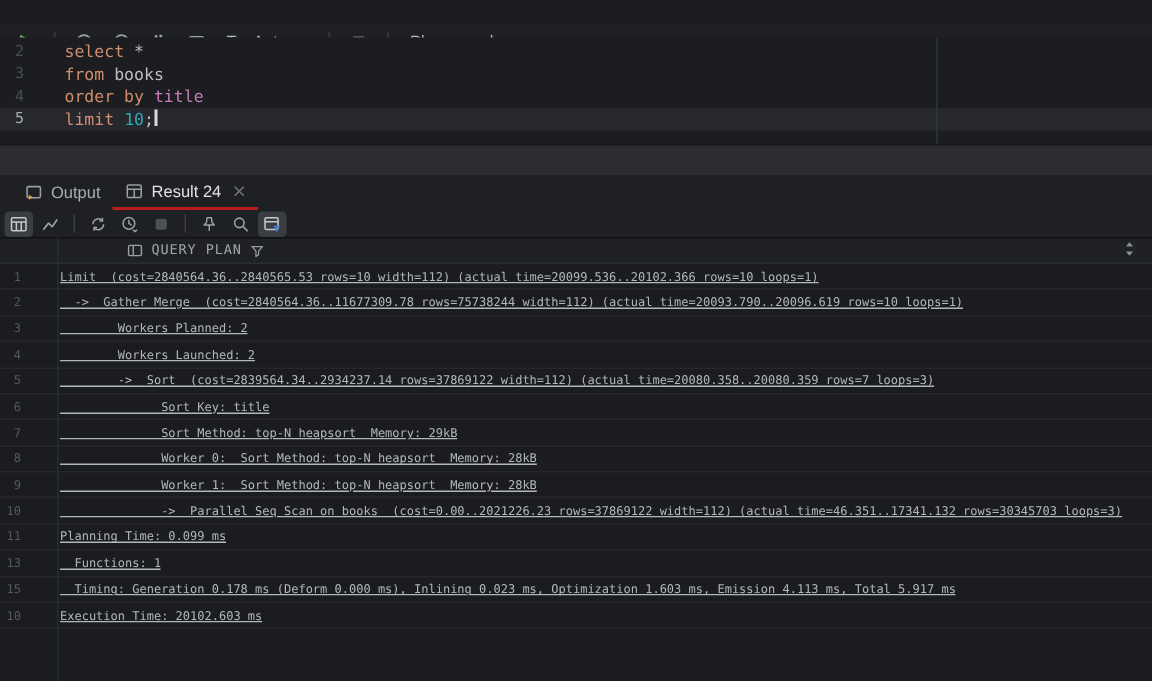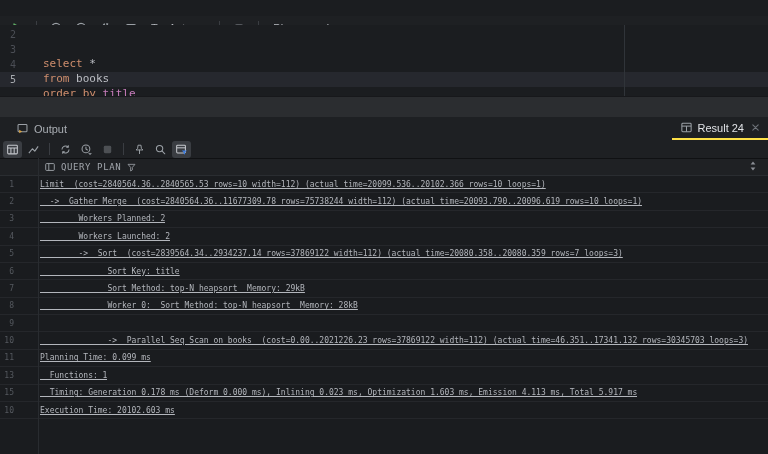--- a/index.html
+++ b/index.html
@@ -20,44 +20,44 @@
   .tb-sep{width:1px;height:14px;background:#3a3d42;margin:0 5px;flex:none;}
   .tb-select{display:flex;align-items:center;gap:4px;padding:0 6px;height:20px;
     background:transparent;border:none;color:#b7bac0;font-size:11px;border-radius:4px;font-family:"Liberation Sans",sans-serif;}
   
   .editor{left:0;top:25px;width:768px;height:71px;background:#1b1d20;
     font-family:"DejaVu Sans Mono",monospace;font-size:11px;padding-top:2px;box-sizing:border-box;}
   .ed-line{height:15px;line-height:15px;display:flex;white-space:pre;}
   .ed-line.current{background:#26282e;}
   .ed-num{width:16px;flex:none;text-align:right;color:#4b4e55;font-size:10px;}
   .ed-line.current .ed-num{color:#a7aaaf;}
-  .ed-code{padding-left:27px;margin-top:29px;}
+  .ed-code{padding-left:27px;}
   .tok-kw{color:var(--sql-keyword);}
   .tok-pl{color:var(--sql-identifier);}
   .tok-col{color:var(--sql-field);}
   .tok-num{color:var(--sql-number);}
   .caret{display:inline-block;width:2px;height:11px;background:#d7d9dd;vertical-align:-1px;}
   .margin-guide{left:624px;top:25px;width:1px;height:71px;background:#303439;}
   
   .band{left:0;top:96px;width:768px;height:21px;background:#2b2d30;border-top:1px solid #17181b;box-sizing:border-box;}
   
-  .tabs-row{left:0;top:117px;width:768px;height:23px;background:#1e2023;display:flex;align-items:stretch;padding-left:8px;box-sizing:border-box;justify-content:space-between;}
+  .tabs-row{left:0;top:117px;width:768px;height:23px;background:#1e2023;display:flex;align-items:stretch;padding-left:8px;box-sizing:border-box;}
   .tab{display:flex;align-items:center;gap:5px;padding:0 8px;border:none;background:transparent;
        color:#a9adb3;font-size:11px;font-family:"Liberation Sans",sans-serif;box-sizing:border-box;}
-  .tab.selected{color:#dfe1e5;border-bottom:2px solid #fde047;}
+  .tab.selected{color:#dfe1e5;border-bottom:2px solid #b91c1c;}
   .tab .close{display:flex;align-items:center;margin-left:2px;color:#6f737a;}
   
   .rtoolbar{left:0;top:140px;width:768px;height:18px;background:#1e2023;display:flex;align-items:center;padding-left:3px;box-sizing:border-box;gap:2px;}
   .rt-btn{width:19px;height:17px;display:flex;align-items:center;justify-content:center;background:transparent;border:none;padding:0;color:#9ba0a6;border-radius:3px;}
   .rt-btn.toggled{background:#3a3d42;}
   .rt-sep{width:1px;height:12px;background:#3a3d42;margin:0 4px;flex:none;}
   
   .grid-header{left:0;top:158px;width:768px;height:18px;background:#1f2124;
     border-top:1px solid #101113;border-bottom:1px solid #2a2d31;box-sizing:border-box;
-    display:flex;align-items:center;}
+    display:flex;align-items:center;gap:40px;}
   .gh-gutter{width:38px;flex:none;height:100%;}
   .gh-title{display:flex;align-items:center;gap:5px;padding-left:6px;color:#a2a6ac;
     font-family:"DejaVu Sans Mono",monospace;font-size:9px;letter-spacing:0.6px;}
   .gh-sort{position:absolute;right:10px;top:160px;color:#8b8f96;}
   .gutter-line{left:38px;top:158px;width:1px;height:296px;background:#292c30;}
   
   .grid-rows{left:0;top:176px;width:768px;height:278px;background:#1a1c1f;}
   .g-row{display:flex;align-items:center;height:17.375px;border-bottom:1px solid #25272b;box-sizing:border-box;}
   .g-num{width:38px;flex:none;text-align:right;padding-right:24px;box-sizing:border-box;
     color:#55595f;font-family:"DejaVu Sans Mono",monospace;font-size:8px;}
@@ -262,20 +262,21 @@
       <div class="g-row">
         <span class="g-num">7</span>
         <span class="g-text">              Sort Method: top-N heapsort  Memory: 29kB</span>
       </div>
       <div class="g-row">
         <span class="g-num">8</span>
         <span class="g-text">              Worker 0:  Sort Method: top-N heapsort  Memory: 28kB</span>
       </div>
       <div class="g-row">
         <span class="g-num">9</span>
+        <span class="g-text">              Worker 1:  Sort Method: top-N heapsort  Memory: 28kB</span>
       </div>
       <div class="g-row">
         <span class="g-num">10</span>
         <span class="g-text">              -&gt;  Parallel Seq Scan on books  (cost=0.00..2021226.23 rows=37869122 width=112) (actual time=46.351..17341.132 rows=30345703 loops=3)</span>
       </div>
       <div class="g-row">
         <span class="g-num">11</span>
         <span class="g-text">Planning Time: 0.099 ms</span>
       </div>
       <div class="g-row">

